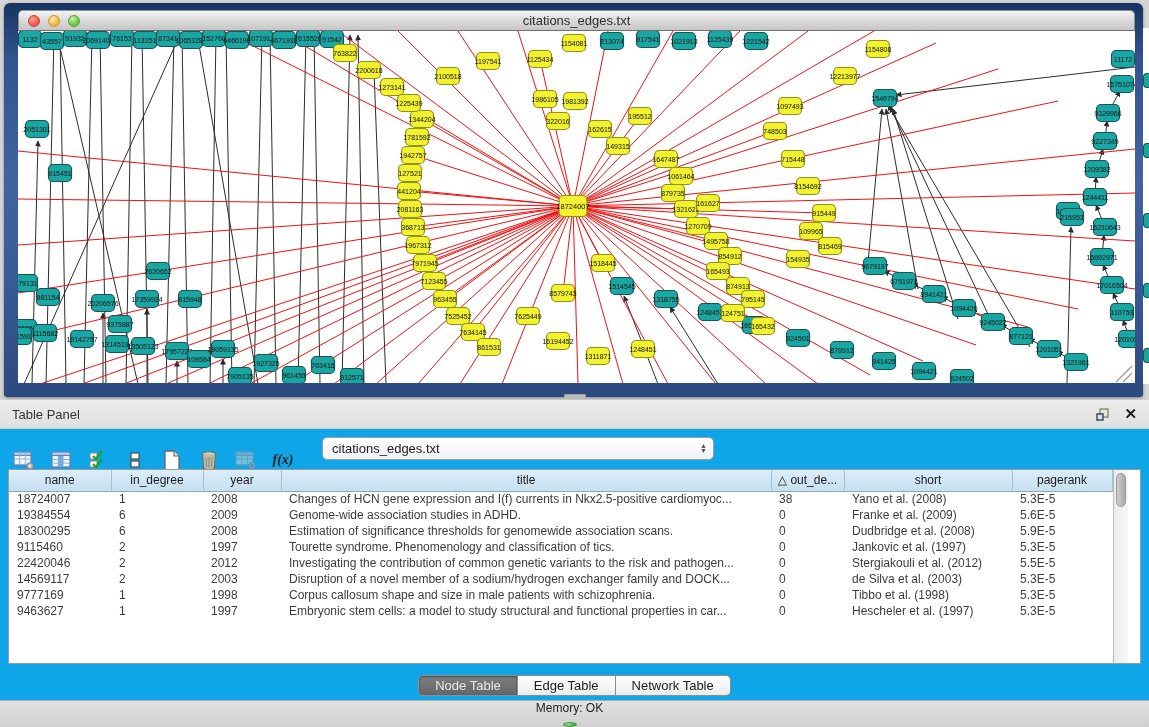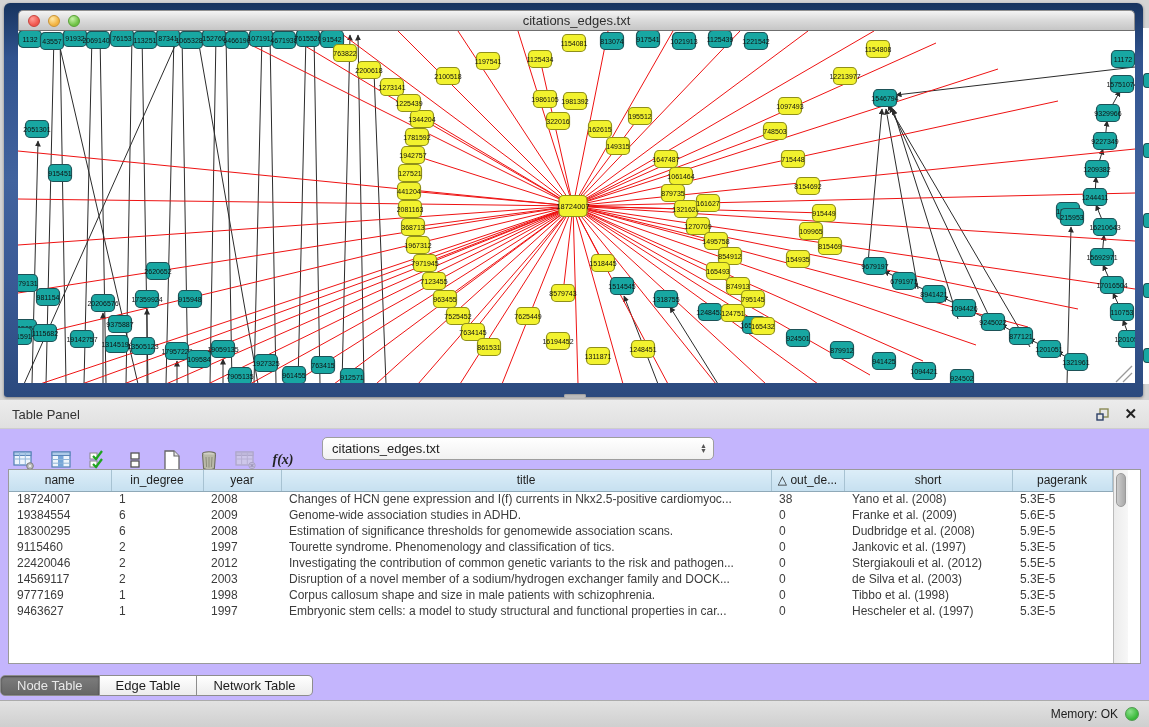--- a/index.html
+++ b/index.html
@@ -24,21 +24,21 @@
   .wtitle { width:100%; text-align:center; font-size:13px; color:#2e2e2e; }
   .net-canvas { margin:0 8px 0 14px; height:352px; background:#ffffff; position:relative; overflow:hidden; }
   #net-svg { display:block; width:100%; height:100%; }
   .right-sliver { position:absolute; right:0; top:28px; width:6px; height:356px; background:#ffffff; }
   .sliver-chip { position:absolute; left:0; width:6px; height:15px; background:#18a7a2; border:1px solid #1d5257; border-right:none; border-radius:4px 0 0 4px; }
   .split-handle { position:absolute; left:50%; top:394px; width:22px; height:4px; margin-left:-11px;
     border-radius:2px; background:#bcbcbc; box-shadow:inset 0 1px 1px #9d9d9d; }
 
   
   .table-panel { position:absolute; top:400px; left:0; right:0; bottom:27px;
-    background:#c4b5fd; display:flex; flex-direction:column; }
+    background:#0ea5e9; display:flex; flex-direction:column; }
   .panel-head { height:29px; display:flex; align-items:center; padding:0 12px;
     background:linear-gradient(180deg,#ececec,#e0e0e0); border-bottom:1px solid #cdcdcd; }
   .panel-title { font-size:13px; color:#333; }
   .head-icons { margin-left:auto; display:flex; align-items:center; gap:14px; }
   .float-ic svg { display:block; }
   .close-ic { font-size:15px; font-weight:bold; color:#222; line-height:14px; cursor:default; }
 
   .toolbar { height:38px; display:flex; align-items:center; padding-left:12px; gap:13px; }
   .ticon { width:24px; height:24px; display:flex; align-items:center; justify-content:center;margin-top:24px; }
   .ticon svg { display:block; }
@@ -53,32 +53,32 @@
   table { border-collapse:collapse; table-layout:fixed; height:min-content; }
   th { height:21px; background:linear-gradient(180deg,#dcedf8,#c6e0f0);
     border-right:1px solid #a7c2d2; border-bottom:1px solid #8fa9b8;
     font-size:12px; font-weight:normal; color:#1d1d1d; text-align:center; overflow:hidden; white-space:nowrap; }
   td { height:16px; font-size:12px; color:#3c3c3c; padding:0 4px 0 8px;
     white-space:nowrap; overflow:hidden; text-overflow:clip; }
   .vscroll { width:15px; background:linear-gradient(90deg,#ececec,#f7f7f7); border-left:1px solid #bbb; position:relative; }
   .vthumb { position:absolute; top:3px; left:2px; width:10px; height:34px; border-radius:5px;
     background:linear-gradient(90deg,#cdcdcd,#a9a9a9); border:1px solid #9a9a9a; }
 
-  .tabs { height:30px; display:flex; align-items:center; }
+  .tabs { height:30px; display:flex; align-items:center; justify-content:center; }
   .tab { height:21px; line-height:19px; padding:0 16px; font-size:13px; color:#1c1c1c;
     background:linear-gradient(180deg,#ffffff,#ececec); border:1px solid #8d8d8d; border-left:none; }
   .tab:first-child { border-left:1px solid #8d8d8d; border-radius:5px 0 0 5px; }
   .tab:last-child { border-radius:0 5px 5px 0; }
   .tab.selected { background:linear-gradient(180deg,#7d7d7d,#666666); color:#e9e9e9;
     box-shadow:inset 0 1px 2px rgba(0,0,0,.45); }
 
   .statusbar { position:absolute; bottom:0; left:0; right:0; height:27px;
     background:linear-gradient(180deg,#e2e2e2,#cfcfcf); border-top:1px solid #ababab;
     display:flex; align-items:center; justify-content:flex-end; padding-right:10px; gap:7px;
-    font-size:12px; color:#222; }
+    font-size:12px; color:#222;flex-direction:column; }
   .memdot { width:14px; height:14px; border-radius:50%;
     background:radial-gradient(circle at 35% 30%, #8be08b, #37b837 70%); border:1px solid #4f9a4f; }
 </style>
 </head>
 <body>
 
 <div class="app">
 
   <div class="desktop">
     <div class="net-frame">

